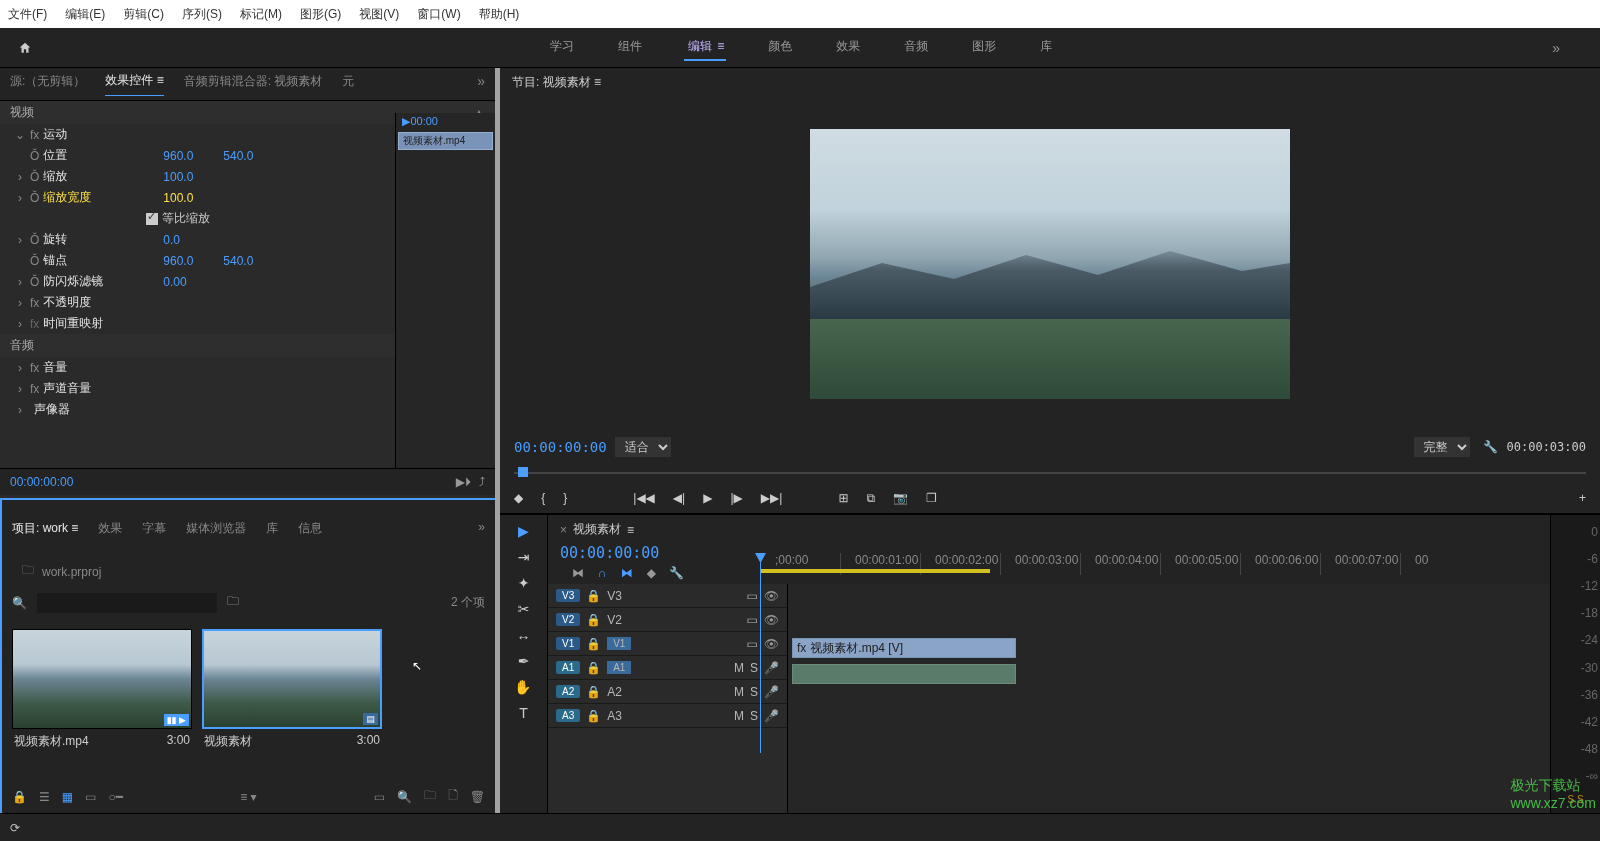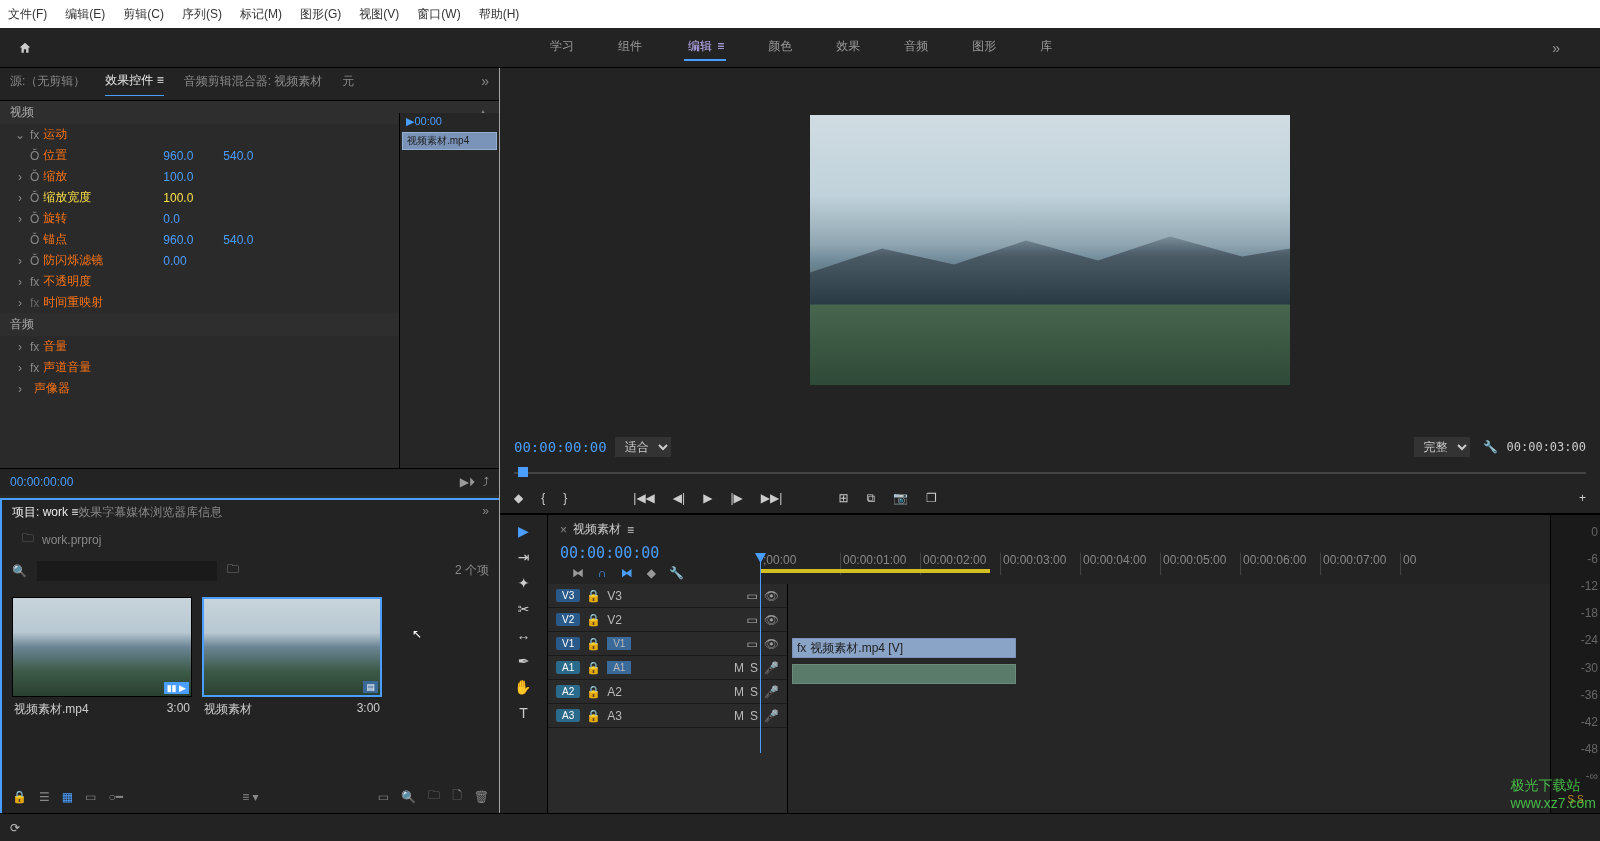--- a/index.html
+++ b/index.html
@@ -6,46 +6,46 @@
 body{background:#232323;color:#b8b8b8;width:1600px;height:841px;overflow:hidden;position:relative}
 .menubar{background:#fff;color:#333;height:28px;display:flex;align-items:center;padding:0 8px;gap:18px}
 .menubar span{cursor:pointer}
 .topbar{background:#232323;height:40px;display:flex;align-items:center;border-bottom:1px solid #000}
 .home-btn{width:50px;height:40px;display:flex;align-items:center;justify-content:center;color:#ccc;font-size:16px}
 .workspace-tabs{flex:1;display:flex;justify-content:center;gap:40px;color:#999}
 .workspace-tabs span{cursor:pointer;padding:4px 2px}
 .workspace-tabs .active{color:#c4b5fd;border-bottom:2px solid #4a9eff}
 .ws-more{padding-right:40px;color:#999;font-size:14px}
 .main{display:flex;height:calc(100% - 68px - 28px)}
-.left-col{width:500px;display:flex;flex-direction:column;border-right:1px solid #a3a3a3}
+.left-col{width:500px;display:flex;flex-direction:column;border-right:5px solid #a3a3a3}
 .right-col{flex:1;display:flex;flex-direction:column}
 .panel-tabs{height:32px;display:flex;align-items:center;padding:0 10px;gap:20px;background:#232323;color:#888}
 .panel-tabs span{cursor:pointer;padding-bottom:6px}
 .panel-tabs .active{color:#e8e8e8;border-bottom:1px solid #4a9eff}
 .panel-tabs .more{margin-left:auto;font-size:14px}
 .effect-panel{flex:1;background:#2a2a2a;overflow:hidden;position:relative;border-top:1px solid #000}
 .ef-header{background:#333;padding:4px 10px;display:flex;align-items:center;gap:10px}
 .ef-header .sub{color:#4a9eff}
 .ef-section{background:#2e2e2e;padding:3px 10px;color:#aaa;display:flex;align-items:center}
 .ef-section .caret{margin-left:auto;color:#888}
 .ef-row{display:flex;align-items:center;padding:2px 10px;height:21px}
 .ef-row .ind{width:20px;text-align:center;color:#888}
 .ef-row .clock{color:#888;margin-right:4px}
-.ef-row .label{flex:0 0 120px;color:#f97316}
+.ef-row .label{flex:0 0 120px;color:#e5e5e5}
 .ef-row .val{color:#4a9eff;min-width:50px}
 .ef-row .val2{color:#4a9eff;margin-left:10px}
 .ef-row .reset{margin-left:auto;color:#888}
 .ef-row.dim .label,.ef-row.dim .val{color:#fde047}
 .ef-time{padding:6px 10px;color:#4a9eff;background:#232323;border-top:1px solid #000;display:flex;align-items:center}
 .ef-time .rbtns{margin-left:auto;color:#999;display:flex;gap:8px}
 .ef-mini-tl{position:absolute;top:12px;right:0;width:100px;height:100%;background:#262626;border-left:1px solid #000}
 .ef-mini-tl .tc{padding:2px 6px;color:#4a9eff;font-size:11px}
 .ef-mini-tl .clip{background:#7a93b8;color:#222;font-size:10px;padding:1px 4px;margin:2px;border:1px solid #96b0d4}
 .project-panel{height:315px;border-top:1px solid #000;display:flex;flex-direction:column;border:2px solid #4a9eff;border-right:none;border-bottom:none}
-.proj-tabs{padding:4px 10px;display:flex;color:#888}
+.proj-tabs{padding:20px 10px;display:flex;gap:20px;color:#888}
 .proj-tabs .active{color:#e8e8e8}
 .proj-path{padding:4px 20px;color:#888;display:flex;align-items:center;gap:8px}
 .proj-search{padding:6px 10px;display:flex;align-items:center;gap:10px}
 .proj-search input{background:#1a1a1a;border:none;color:#ccc;padding:3px 6px;width:180px}
 .proj-search .count{margin-left:auto;color:#888}
 .proj-bins{flex:1;padding:10px;display:flex;gap:10px;align-items:flex-start}
 .bin{width:180px}
 .bin .thumb{width:180px;height:100px;background:linear-gradient(180deg,#c8d4db 0%,#b8c8d2 35%,#6b8595 50%,#3d5a48 75%,#2a4030 100%);position:relative;border:1px solid #000}
 .bin.sel .thumb{border:2px solid #4a9eff}
 .bin .thumb .badge{position:absolute;bottom:2px;right:2px;background:#4a9eff;color:#fff;font-size:9px;padding:1px 3px}
@@ -73,21 +73,21 @@
 .tl-tools{width:48px;background:#232323;display:flex;flex-direction:column;align-items:center;padding:8px 0;gap:10px;border-right:1px solid #000}
 .tl-tools span{color:#ccc;cursor:pointer;font-size:14px}
 .tl-tools .active{color:#4a9eff}
 .tl-main{flex:1;display:flex;flex-direction:column}
 .tl-header{padding:6px 12px;color:#ccc;display:flex;align-items:center;gap:6px}
 .tl-header .close{color:#888}
 .tl-tc-row{display:flex;padding:0 12px;align-items:center}
 .tl-tc{color:#4a9eff;font-size:15px;font-family:monospace;width:200px}
 .tl-ruler-wrap{flex:1;position:relative;height:22px}
 .tl-ruler{position:absolute;inset:0;display:flex;color:#888;font-size:10px}
-.tl-ruler div{flex:0 0 80px;border-left:1px solid #444;padding-left:2px}
+.tl-ruler div{flex:0 0 80px;border-left:1px solid #444;padding-left:14px}
 .tl-yellow{position:absolute;top:16px;left:0;width:230px;height:4px;background:#d4c020}
 .tl-playhead{position:absolute;top:0;left:0;width:1px;height:200px;background:#4a9eff}
 .tl-playhead::before{content:"";position:absolute;top:0;left:-5px;width:11px;height:10px;background:#4a9eff;clip-path:polygon(0 0,100% 0,50% 100%)}
 .tl-opts{display:flex;gap:14px;padding:4px 12px;color:#999}
 .tl-tracks{flex:1;display:flex;overflow:hidden}
 .tl-track-heads{width:240px;background:#2a2a2a;border-right:1px solid #000}
 .tl-track-heads .trk{height:24px;display:flex;align-items:center;gap:6px;padding:0 8px;border-bottom:1px solid #1a1a1a;font-size:11px}
 .tl-track-heads .trk .tag{background:#2a5a8a;color:#fff;padding:1px 6px;border-radius:2px;font-size:10px;min-width:24px;text-align:center}
 .tl-track-heads .trk .tag.a{background:#2a6a8a}
 .tl-track-heads .trk .lock{color:#888}
@@ -181,20 +181,28 @@
             <span class="reset">↺</span>
           </div>
         <div class="ef-row dim">
             <span class="ind">›</span>
             <span class="clock">Ŏ</span>
             <span class="label">缩放宽度</span>
             <span class="val">100.0</span>
             <span class="reset">↺</span>
           </div>
         <div class="ef-row">
+            <span class="ind"></span>
+            <span style="width:16px"></span>
+            <span style="width:100px"></span>
+            <span class="checkbox"></span>
+            <span style="color:#ccc">等比缩放</span>
+            <span class="reset">↺</span>
+          </div>
+        <div class="ef-row">
             <span class="ind">›</span>
             <span class="clock">Ŏ</span>
             <span class="label">旋转</span>
             <span class="val">0.0</span>
             <span class="reset">↺</span>
           </div>
         <div class="ef-row">
             <span class="ind"></span>
             <span class="clock">Ŏ</span>
             <span class="label">锚点</span>
@@ -309,20 +317,21 @@
         <span>🔍</span>
         <span>🗀</span>
         <span>🗋</span>
         <span>🗑</span>
       </div>
     </div>
   </div>
 
   <div class="right-col">
     <div class="program-panel">
+      <div class="prog-tabs"><span>节目: 视频素材</span> ≡</div>
       <div class="prog-preview">
         <div class="img">
             <div class="mtn"></div>
           </div>
       </div>
       <div class="prog-ctrl">
         <span class="tc">00:00:00:00</span>
         <select><option>适合</option></select>
         <span style="flex:1"></span>
         <select><option>完整</option></select>

